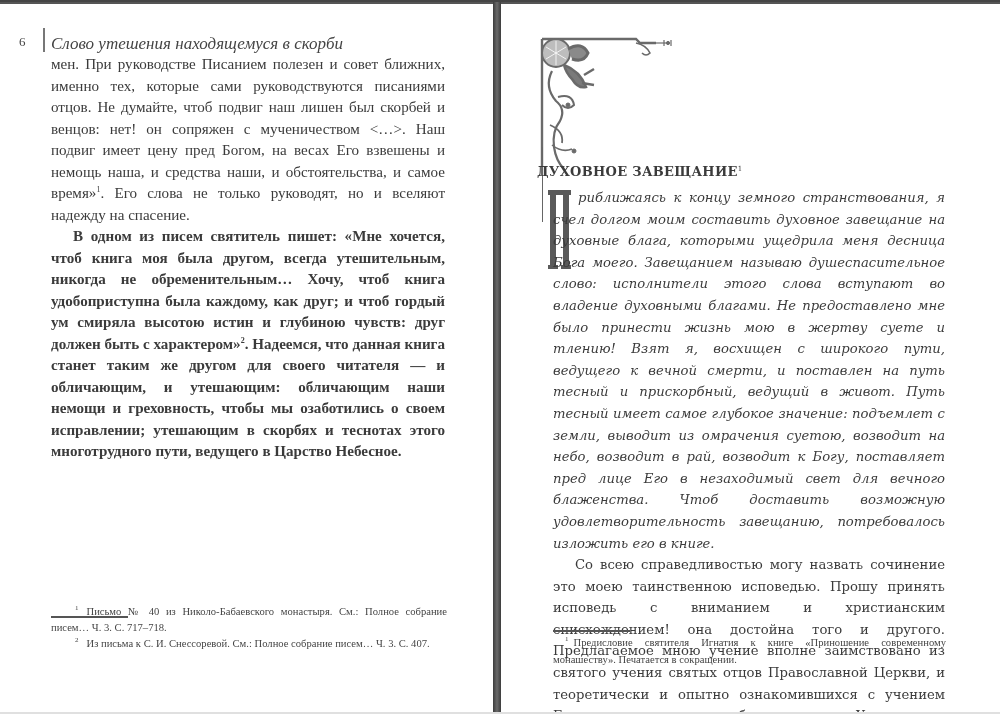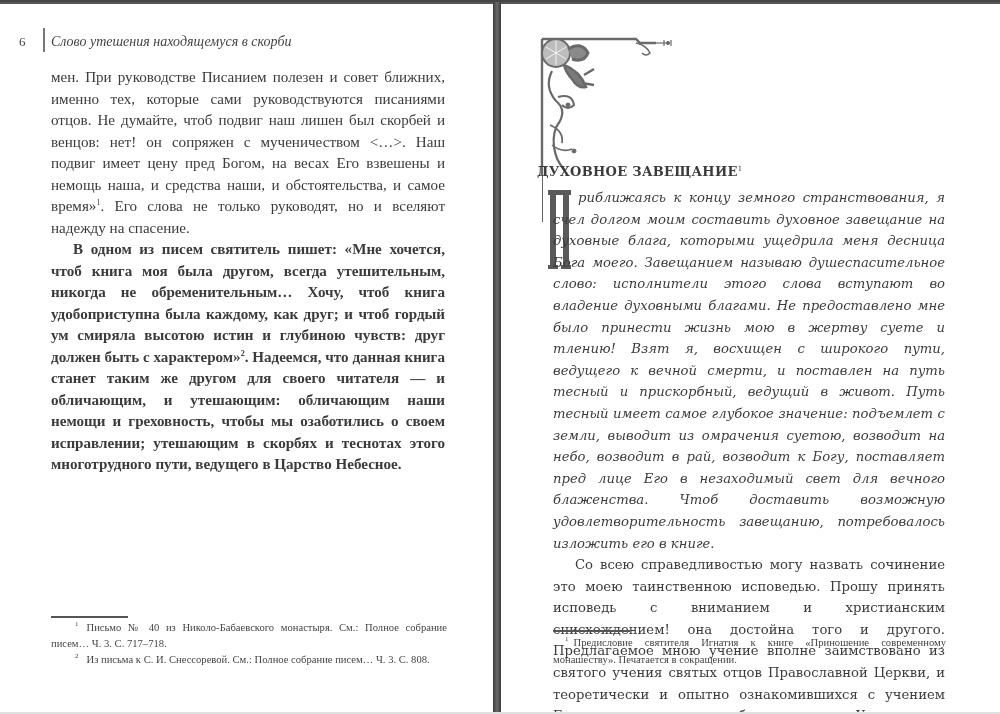--- a/index.html
+++ b/index.html
@@ -28,44 +28,44 @@
     .run-head .folio {
       position: absolute; left: 19px; top: 6px;
       font-size: 13px; color: #444;
     }
     .run-head .rule {
       position: absolute; left: 43px; top: 0; width: 2px; height: 24px;
       background: #777;
     }
     .run-head .title {
       position: absolute; left: 51px; top: 6px;
-      font-style: italic; font-size: 14px; color: #444;
+      font-style: italic; font-size: 17px; color: #444;
     }
 
     .text-block {
       position: absolute;
       font-size: 15.1px;
       line-height: 21.5px;
       text-align: justify;
       hyphens: manual;
     }
-    .page-left .text-block { left: 51px; top: 50px; width: 394px; margin-top: 13px; }
+    .page-left .text-block { left: 51px; top: 50px; width: 394px; }
     .text-block p { margin: 0; }
     .text-block p.indent { text-indent: 22px; font-weight: bold; }
     sup { font-size: 8px; vertical-align: super; line-height: 0; }
 
     .fn-rule {
       position: absolute; height: 1.5px; width: 77px; background: #555;
     }
     .footnotes {
       position: absolute; font-size: 10.6px; line-height: 16px; color: #444;
       text-align: justify;
     }
     .page-left .fn-rule { left: 51px; top: 612px; }
-    .page-left .footnotes { left: 51px; top: 616px; width: 396px; }
+    .page-left .footnotes { left: 51px; top: 600px; width: 396px; }
     .footnotes .fn { text-indent: 24px; }
     .footnotes .fn sup { font-size: 7px; margin-right: 8px; }
 
     
     .ornament {
       position: absolute; left: 538px; top: 33px; width: 140px; height: 140px;
     }
     .ornament svg { width: 100%; height: 100%; }
     .chapter-title {
       position: absolute; left: 501px; width: 499px; top: 162px;
@@ -119,21 +119,21 @@
     </div>
 
     <div class="text-block">
       <p><span>мен. При руководстве Писанием полезен и совет ближних, именно тех, которые сами руководствуются писаниями отцов. Не думайте, чтоб подвиг наш лишен был скорбей и венцов: нет! он сопряжен с мученичеством &lt;…&gt;. Наш подвиг имеет цену пред Богом, на весах Его взвешены и немощь наша, и средства наши, и обстоятельства, и самое время»</span><sup>1</sup><span>. Его слова не только руководят, но и вселяют надежду на спасение.</span></p>
       <p class="indent"><span>В одном из писем святитель пишет: «Мне хочется, чтоб книга моя была другом, всегда утешительным, никогда не обременительным… Хочу, чтоб книга удобоприступна была каждому, как друг; и чтоб гордый ум смиряла высотою истин и глубиною чувств: друг должен быть с характером»</span><sup>2</sup><span>. Надеемся, что данная книга станет таким же другом для своего читателя — и обличающим, и утешающим: обличающим наши немощи и греховность, чтобы мы озаботились о своем исправлении; утешающим в скорбях и теснотах этого многотрудного пути, ведущего в Царство Небесное.</span></p>
     </div>
 
     <div class="fn-rule"></div>
     <div class="footnotes">
       <div class="fn"><sup>1</sup><span>Письмо № 40 из Николо-Бабаевского монастыря. См.: Полное собрание писем… Ч. 3. С. 717–718.</span></div>
-      <div class="fn"><sup>2</sup><span>Из письма к С. И. Снессоревой. См.: Полное собрание писем… Ч. 3. С. 808.</span></div>
+      <div class="fn"><sup>2</sup><span>Из письма к С. И. Снессоревой. См.: Полное собрание писем… Ч. 3. С. 407.</span></div>
     </div>
   </div>
 
   <div class="gutter"></div>
 
   <div class="page page-right"></div>
 
   <div class="ornament">
     <svg viewBox="0 0 140 140" fill="none" stroke="#6a6a6a">
       <path d="M4 4 L98 4 L102 8 L118 8" stroke-width="2.4"></path>

